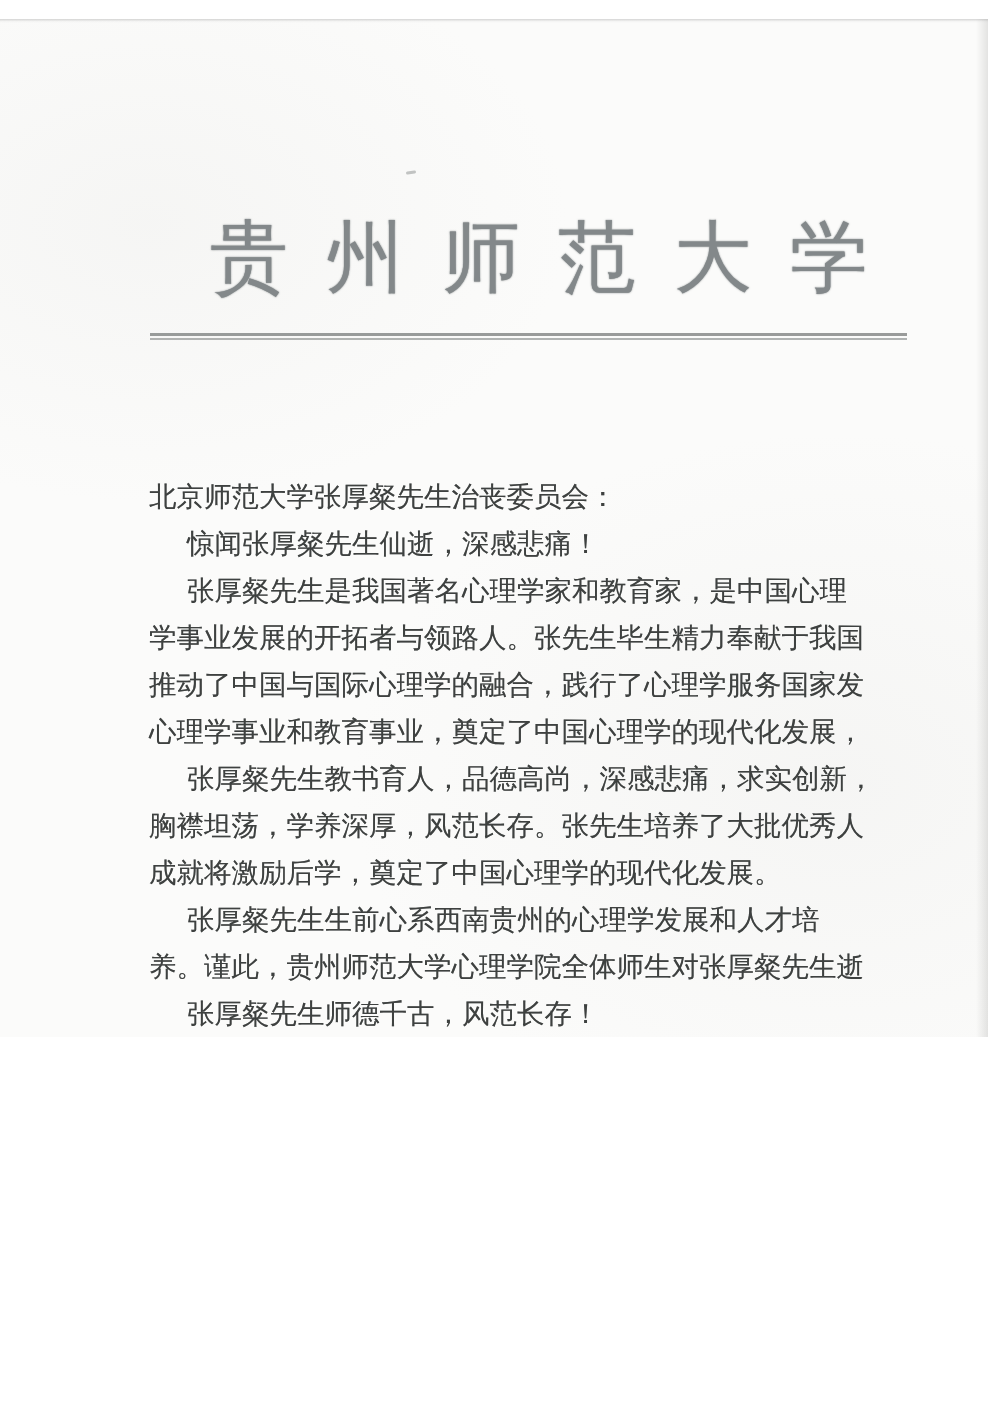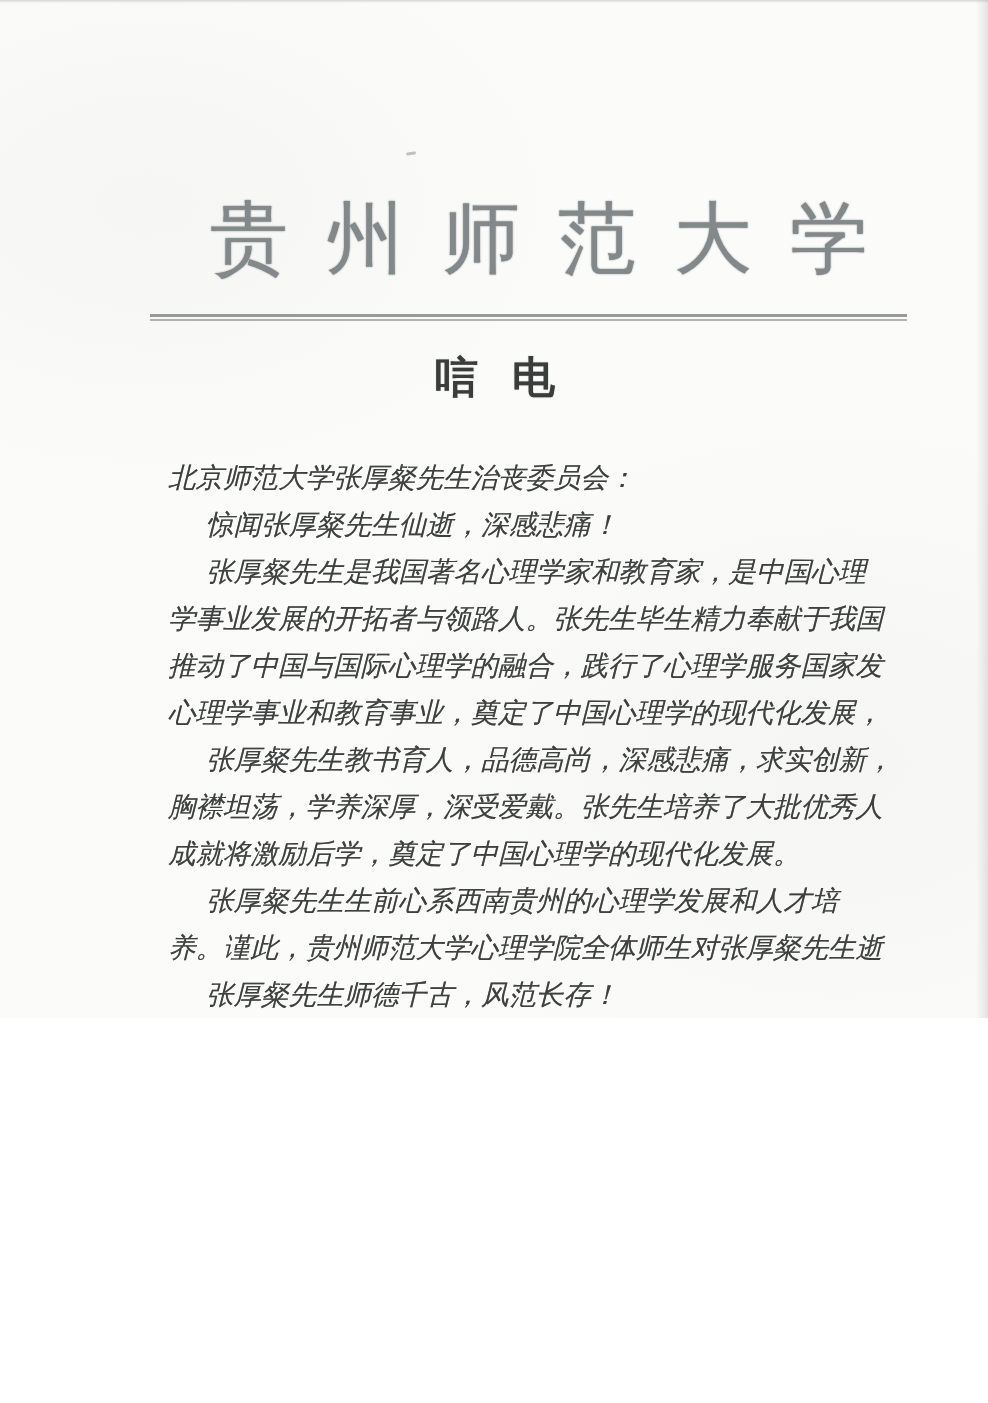--- a/index.html
+++ b/index.html
@@ -10,20 +10,21 @@
   .page {
     position: relative;
     width: 988px;
     height: 1018px;
     background: #fbfbfa;
     background-image:
       radial-gradient(ellipse 600px 400px at 15% 20%, rgba(235,235,233,0.35), transparent 70%),
       radial-gradient(ellipse 700px 500px at 85% 75%, rgba(232,232,230,0.30), transparent 70%);
     overflow: hidden;
     font-family: "Liberation Serif", "DejaVu Serif", serif;
+    margin-top: 19px;
   }
   
   .scan-top-edge {
     position: absolute; top: 0; left: 0; width: 100%; height: 4px;
     background: linear-gradient(to bottom, rgba(150,150,150,0.38), rgba(200,200,200,0.12) 60%, transparent);
   }
   .scan-right-shade {
     position: absolute; top: 0; right: 0; width: 12px; height: 100%;
     background: linear-gradient(to right, transparent, rgba(165,165,163,0.28));
   }
@@ -48,24 +49,23 @@
   
   .doc-title {
     position: absolute; left: 435px; top: 356px;
     font-size: 43px; line-height: 1; font-weight: 700;
     letter-spacing: 34px; white-space: nowrap;
     color: #3a3d3c;
     text-shadow: 0 0 1px rgba(58,61,60,0.55);
   }
   
   .body-block {
-    position: absolute; left: 168px; top: 454px; width: 716px;
+    position: absolute; left: 149px; top: 454px; width: 716px;
     color: #3e4140;
     text-shadow: 0 0 0.6px rgba(62,65,64,0.5);
-    font-style: italic;
   }
   .body-line {
     font-size: 27.5px; line-height: 47px; height: 47px;
     white-space: nowrap; letter-spacing: 0px;
   }
   .body-line.indent { padding-left: 38px; }
   
   .signature-org {
     position: absolute; left: 539px; top: 1214px; width: 290px;
     font-size: 28.5px; line-height: 40px; white-space: nowrap;
@@ -93,31 +93,30 @@
 <div class="page">
 
   <div class="scan-top-edge"></div>
   <div class="scan-right-shade"></div>
   <div class="scan-speck"></div>
 
   <div class="letterhead">贵州师范大学</div>
 
   <div class="header-rule"></div>
 
-  <div class="doc-title">唁电</div>
 
   <div class="body-block">
       <div class="body-line">北京师范大学张厚粲先生治丧委员会：</div>
       <div class="body-line indent">惊闻张厚粲先生仙逝，深感悲痛！</div>
       <div class="body-line indent">张厚粲先生是我国著名心理学家和教育家，是中国心理</div>
       <div class="body-line">学事业发展的开拓者与领路人。张先生毕生精力奉献于我国</div>
       <div class="body-line">推动了中国与国际心理学的融合，践行了心理学服务国家发</div>
       <div class="body-line">心理学事业和教育事业，奠定了中国心理学的现代化发展，</div>
       <div class="body-line indent">张厚粲先生教书育人，品德高尚，深感悲痛，求实创新，</div>
-      <div class="body-line">胸襟坦荡，学养深厚，深受爱戴。张先生培养了大批优秀人</div>
+      <div class="body-line">胸襟坦荡，学养深厚，风范长存。张先生培养了大批优秀人</div>
       <div class="body-line">成就将激励后学，奠定了中国心理学的现代化发展。</div>
       <div class="body-line indent">张厚粲先生生前心系西南贵州的心理学发展和人才培</div>
       <div class="body-line">养。谨此，贵州师范大学心理学院全体师生对张厚粲先生逝</div>
       <div class="body-line indent">张厚粲先生师德千古，风范长存！</div>
     </div>
 
   <div class="signature-org">贵州师范大学心理学院</div>
 
   <div class="signature-date">2022 年 20 月 25 日</div>
 

